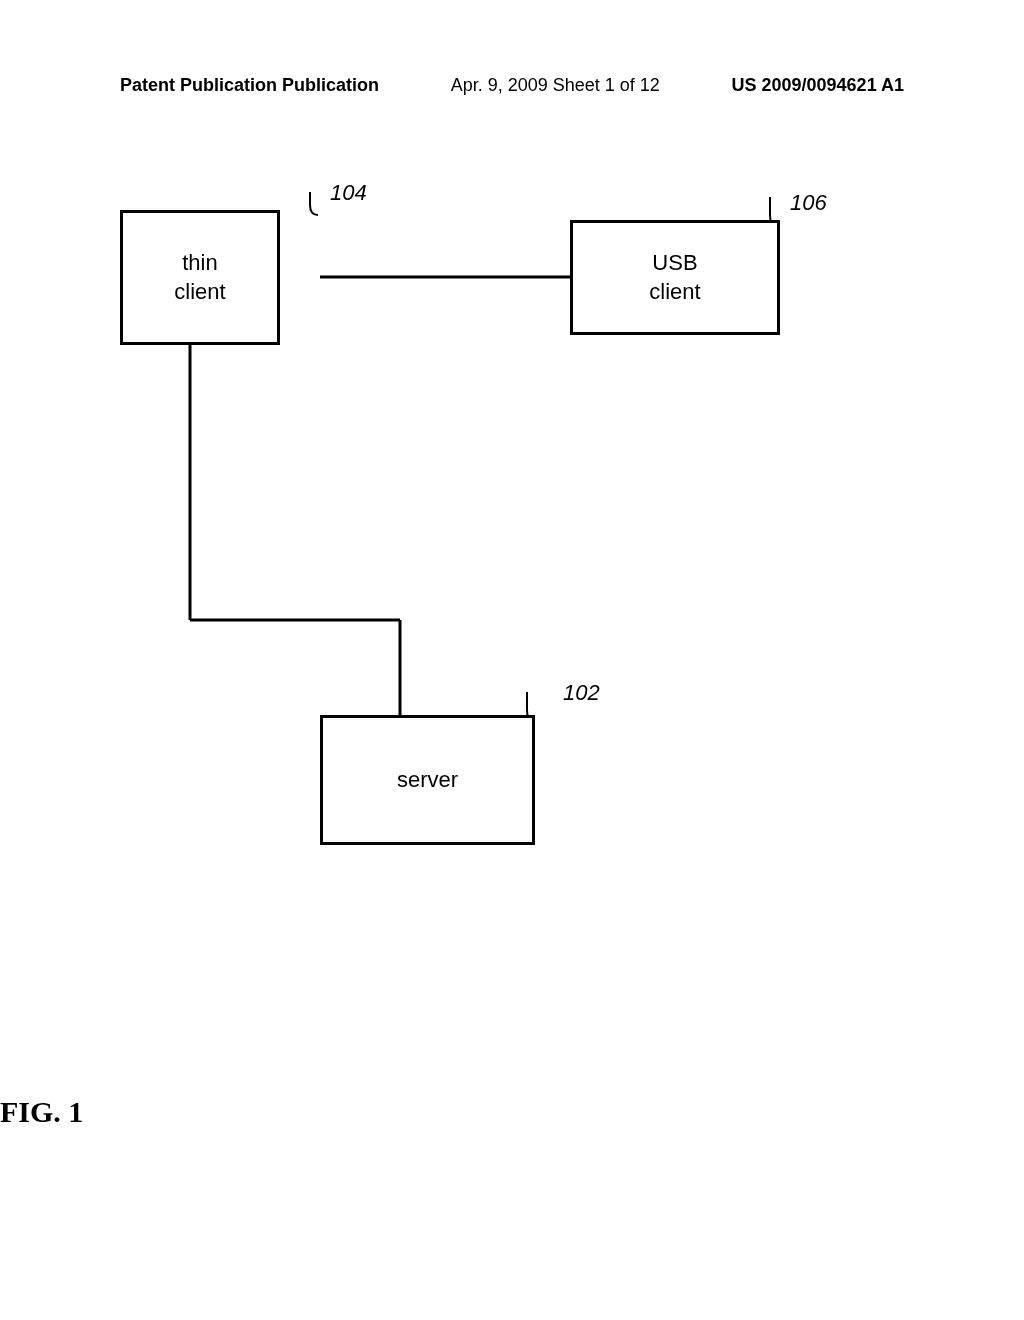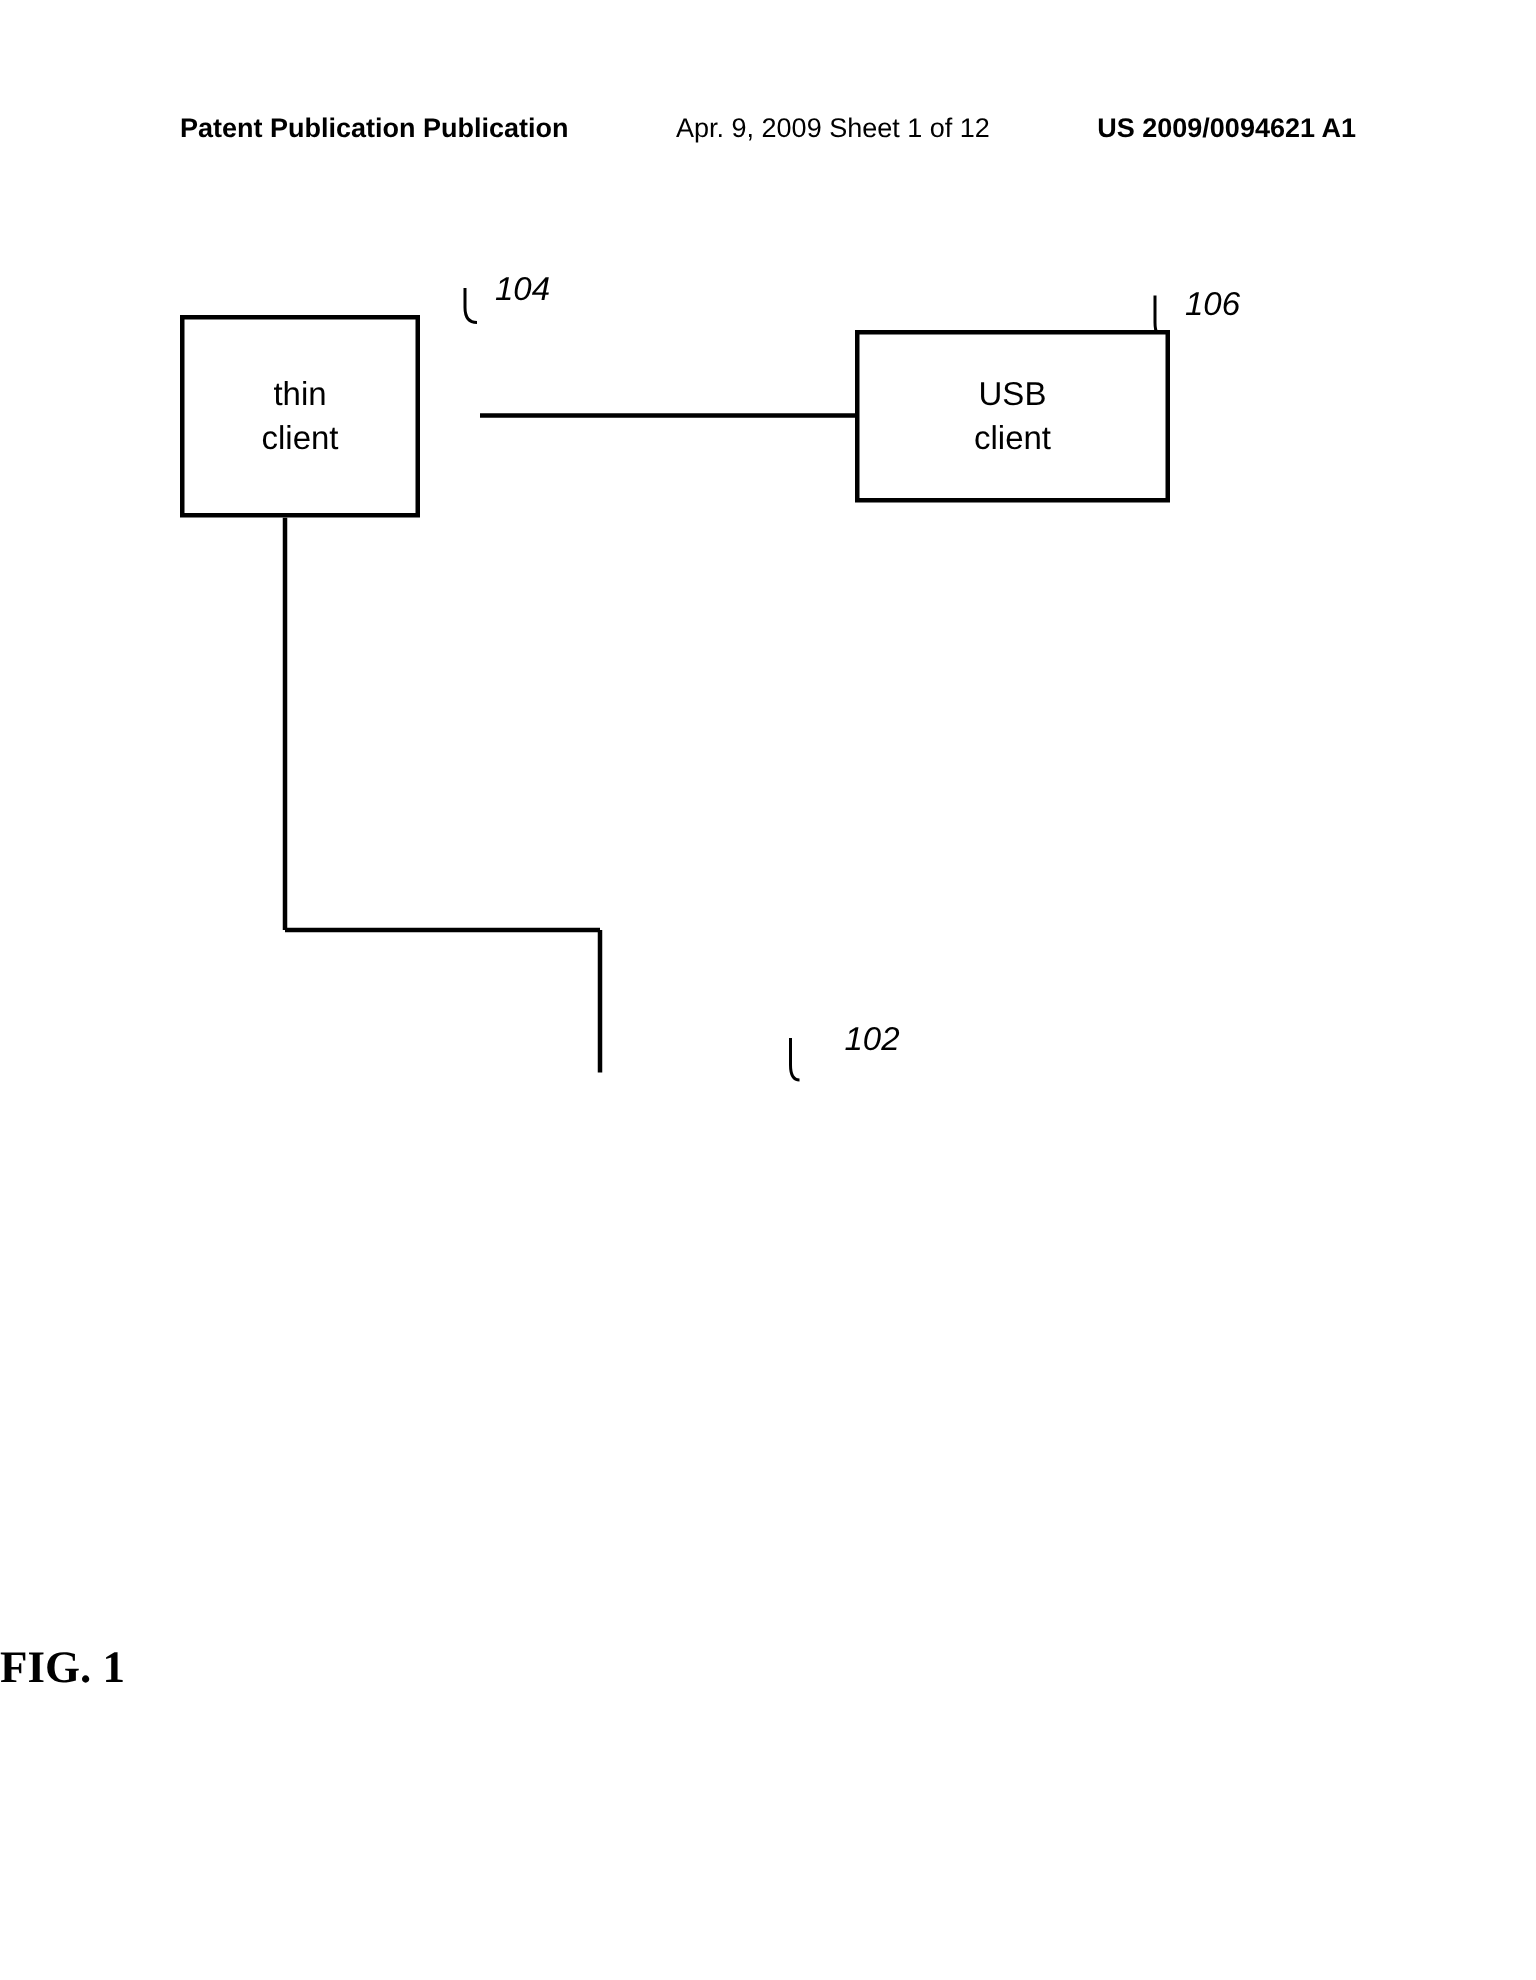--- a/index.html
+++ b/index.html
@@ -110,20 +110,23 @@
     </div>
   </div>
 
   <div class="box box-usb-device">
     <div>
       <span>USB</span><br>
       <span>client</span>
     </div>
   </div>
 
+  <div class="box box-server">
+    <span>server</span>
+  </div>
 
   <div class="ref-label ref-104">104</div>
   <div class="ref-label ref-106">106</div>
   <div class="ref-label ref-102">102</div>
 
 </div>
 
 <div class="fig-label">FIG. 1</div>
 
 </body></html>

